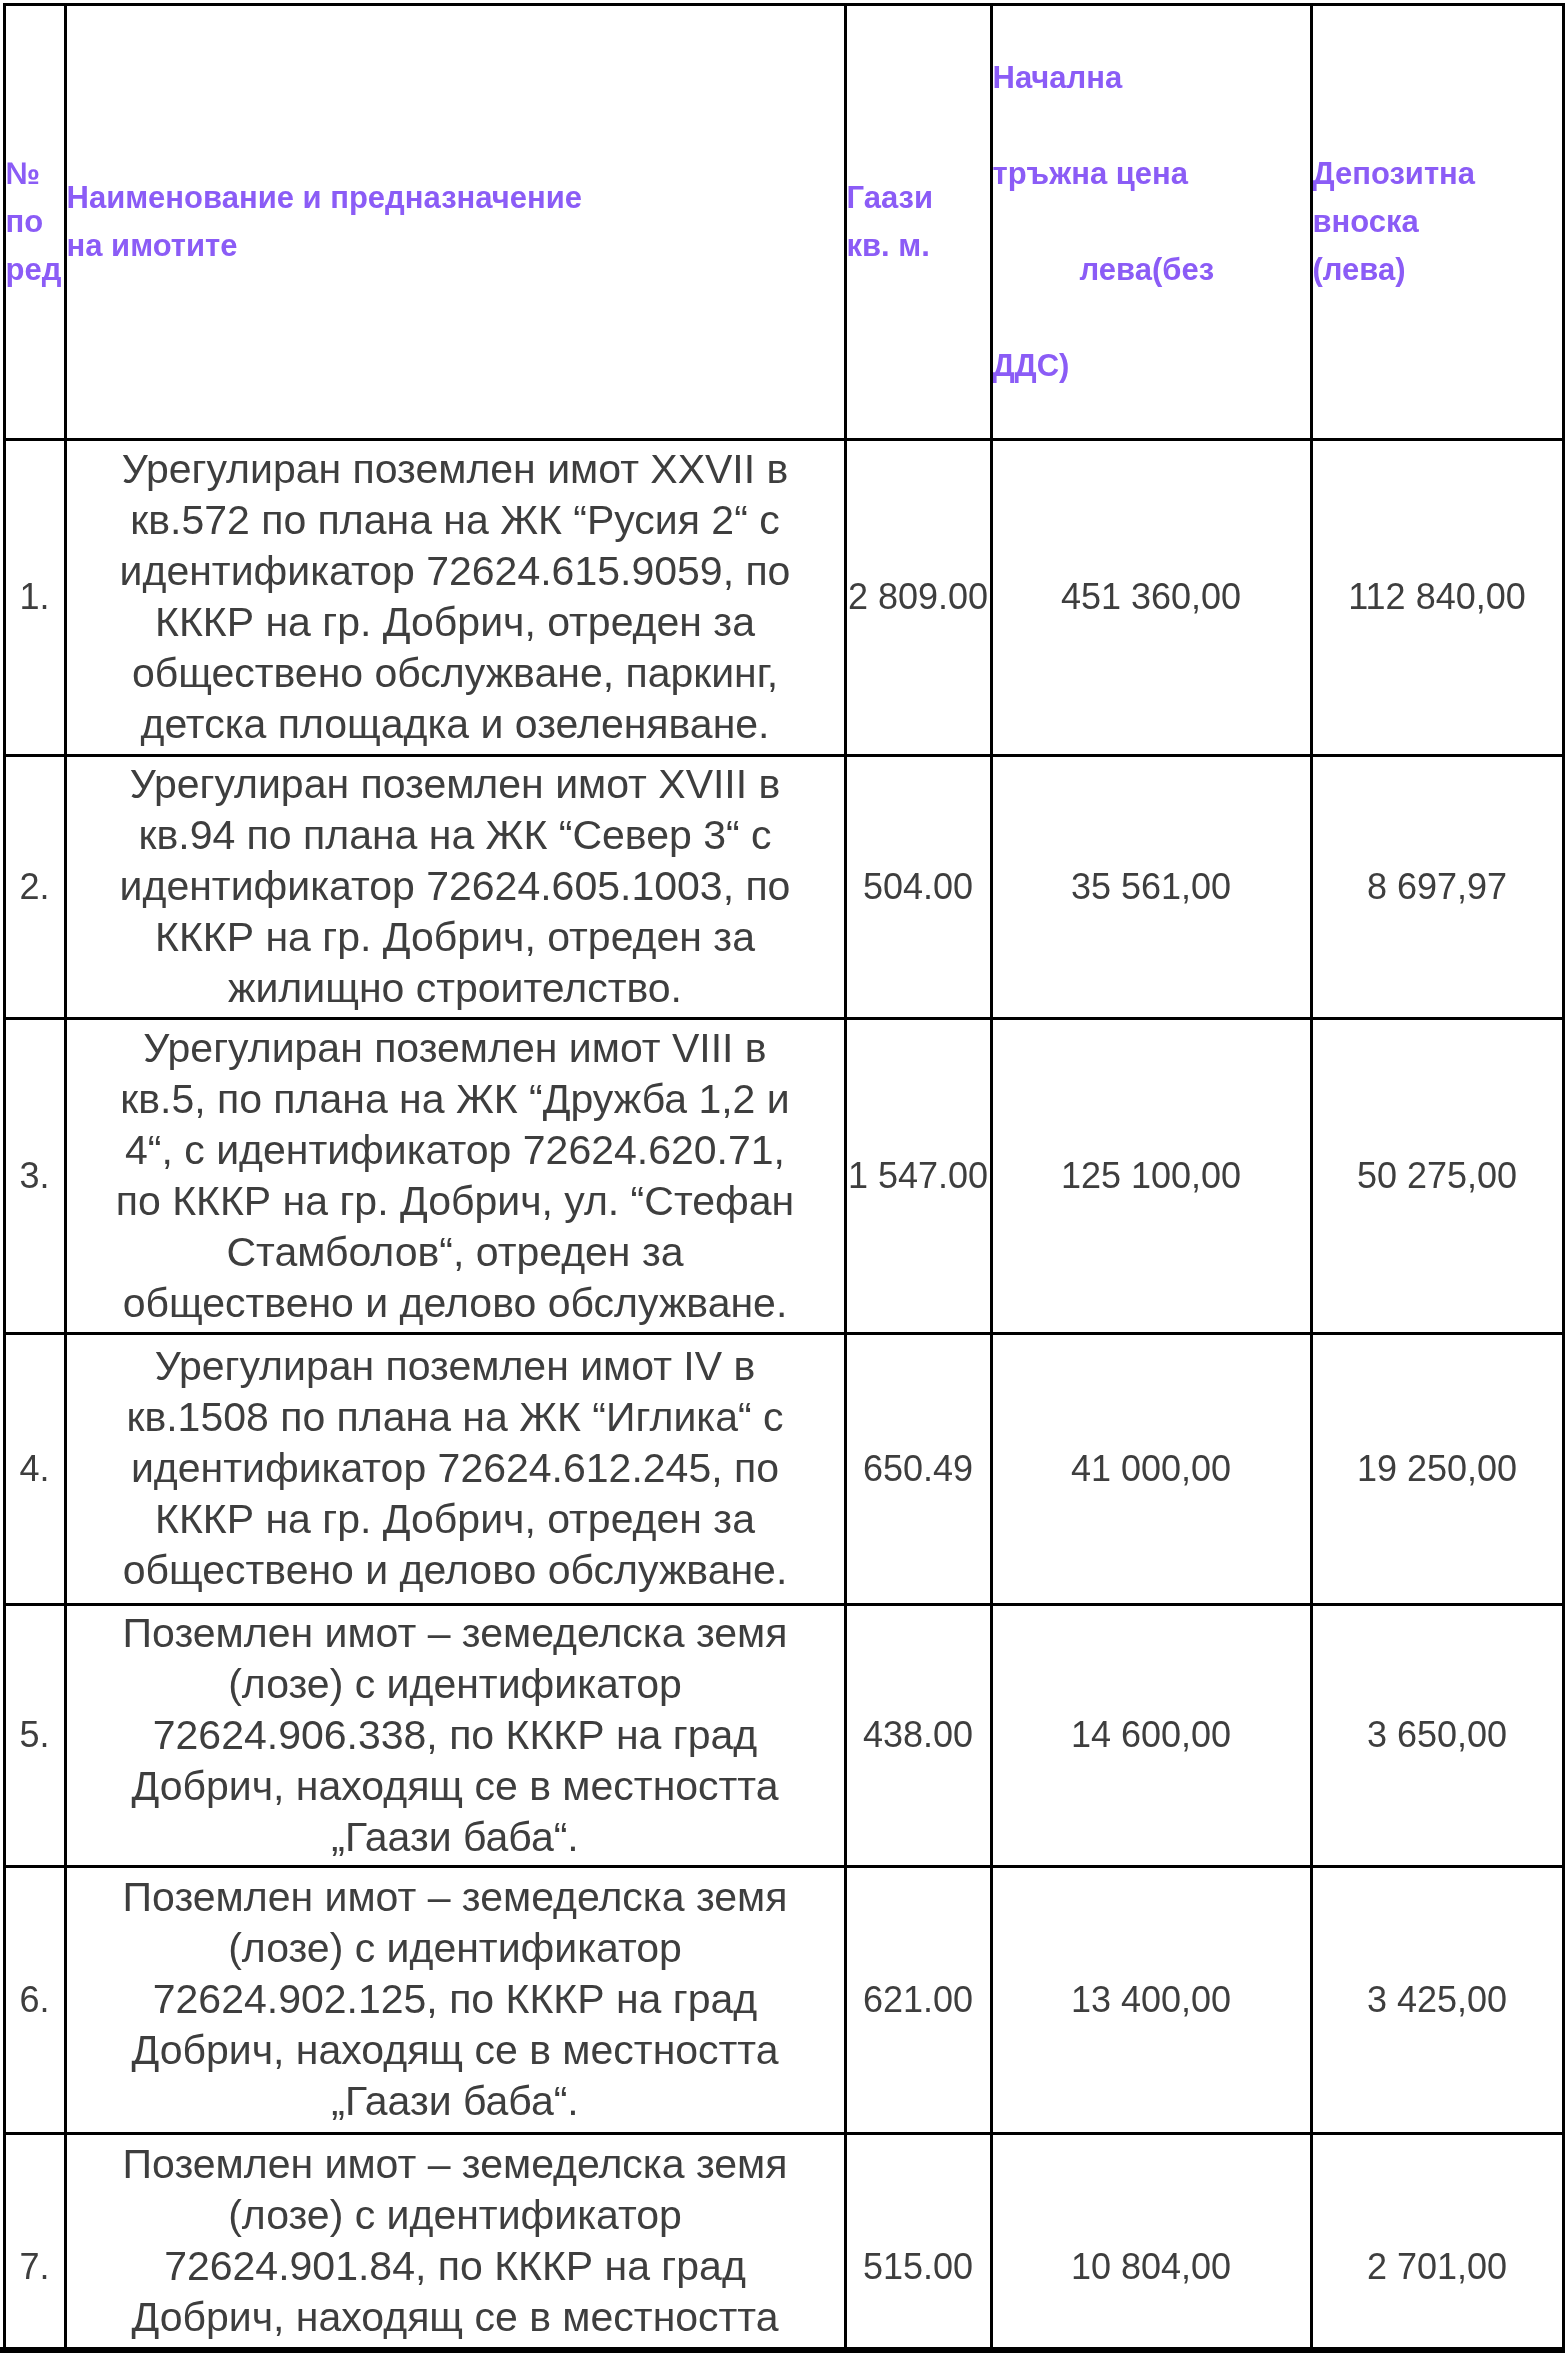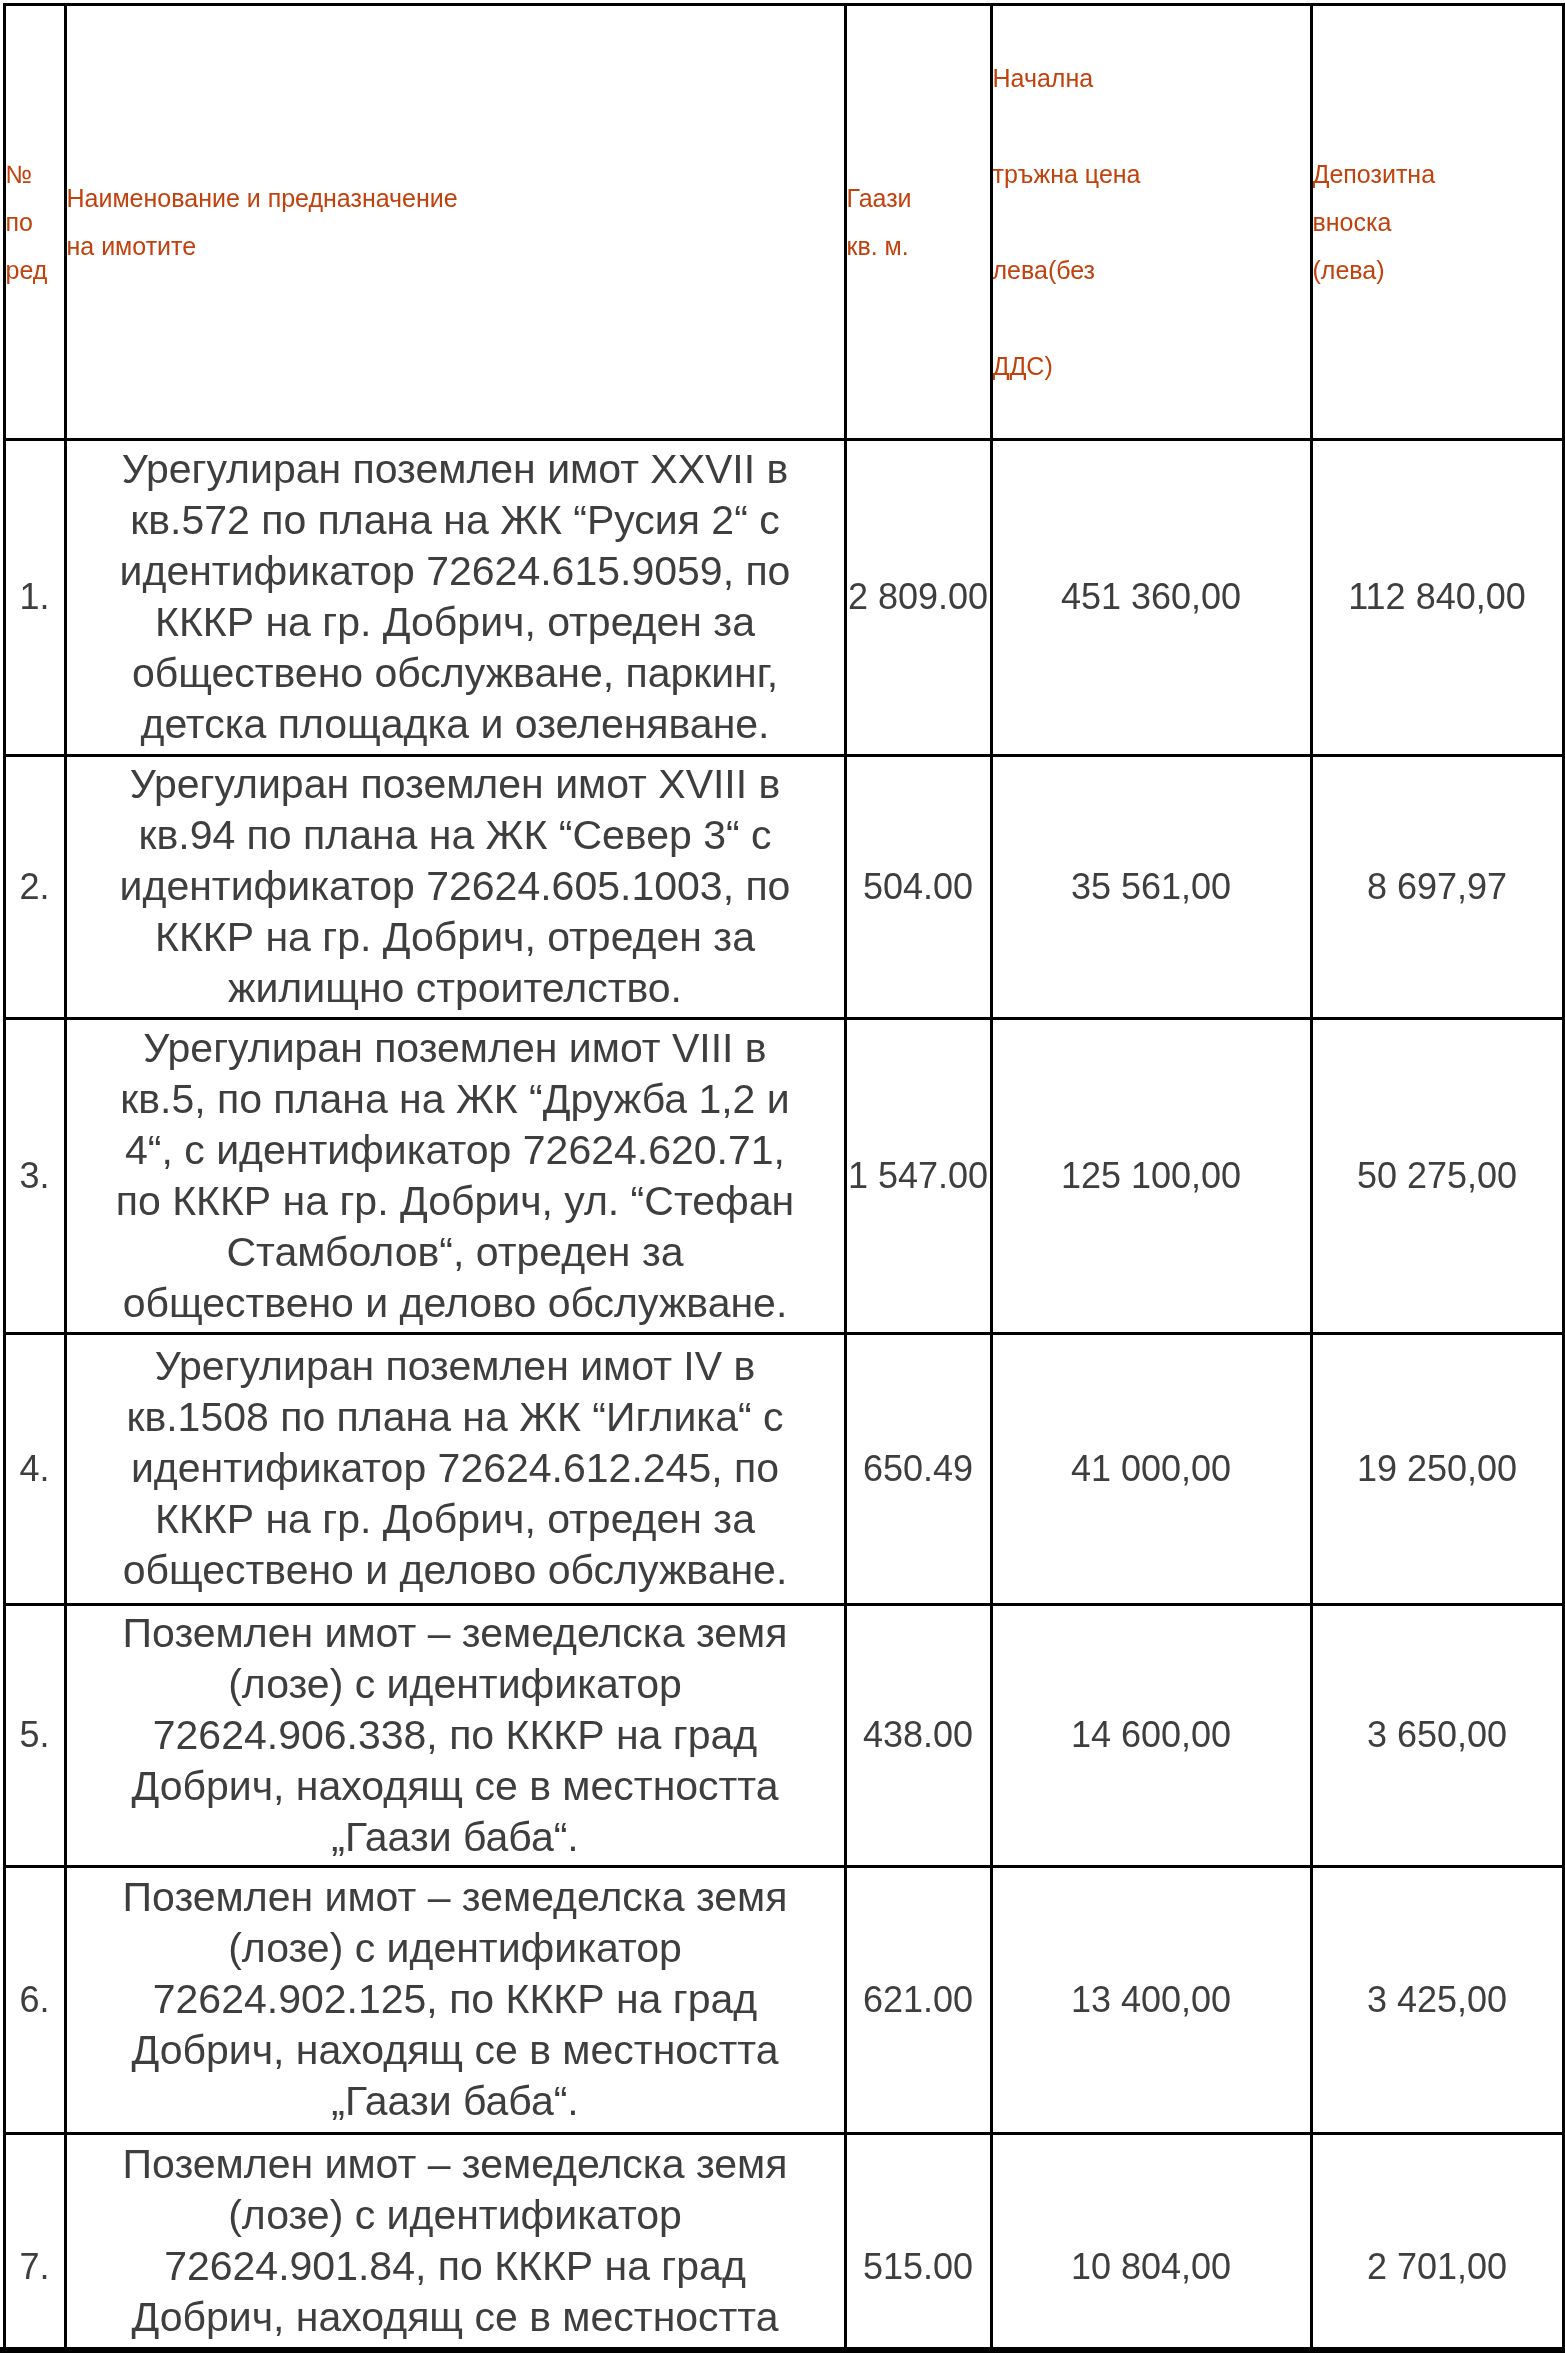--- a/index.html
+++ b/index.html
@@ -18,32 +18,32 @@
     width:1559px;
     margin:2.5px 0 0 2.5px;
   }
   table.doc th, table.doc td {
     border:3.3px solid #000000;
     padding:0;
     vertical-align:middle;
     overflow:hidden;
   }
   th {
-    font-weight:normal;
-    font-size:25px;
+    font-weight:bold;
+    font-size:31px;
     line-height:48px;
     text-align:left;
     white-space:pre-line;
     padding:0 5px 0 6.6px;
-    color:#c2410c;
+    color:#8b5cf6;
   }
   .h-line { padding:0; }
   .h-just {
     display:flex;
-    justify-content:flex-start;
+    justify-content:center;
     padding-right:8.3px;
   }
   td.cell-desc {
     font-size:41px;
     line-height:51px;
     text-align:center;
     padding:1.7px 8.3px 1.7px 7.5px;
     white-space:pre-line;
   }
   td.cell-num {

